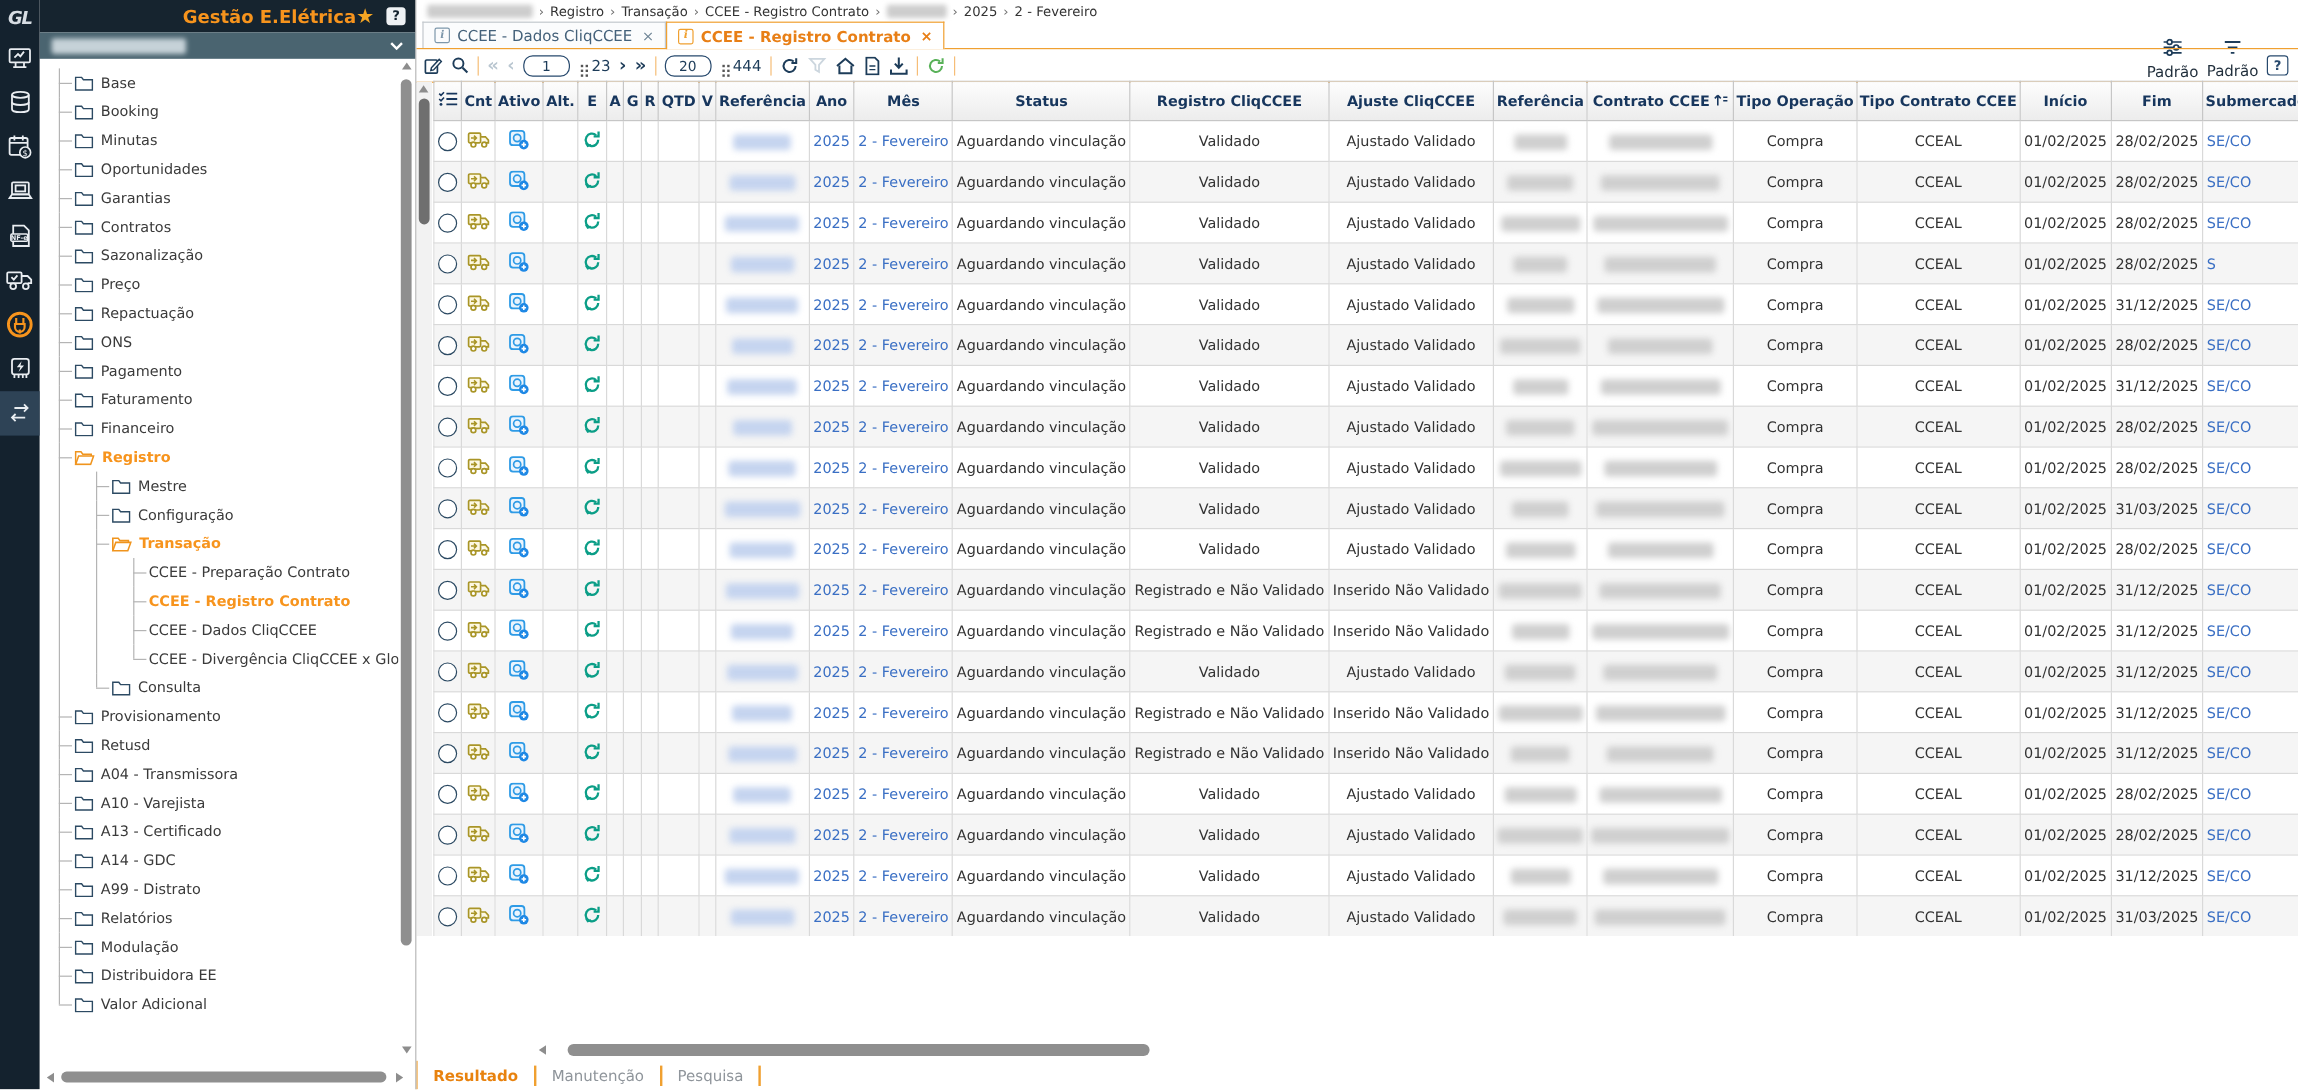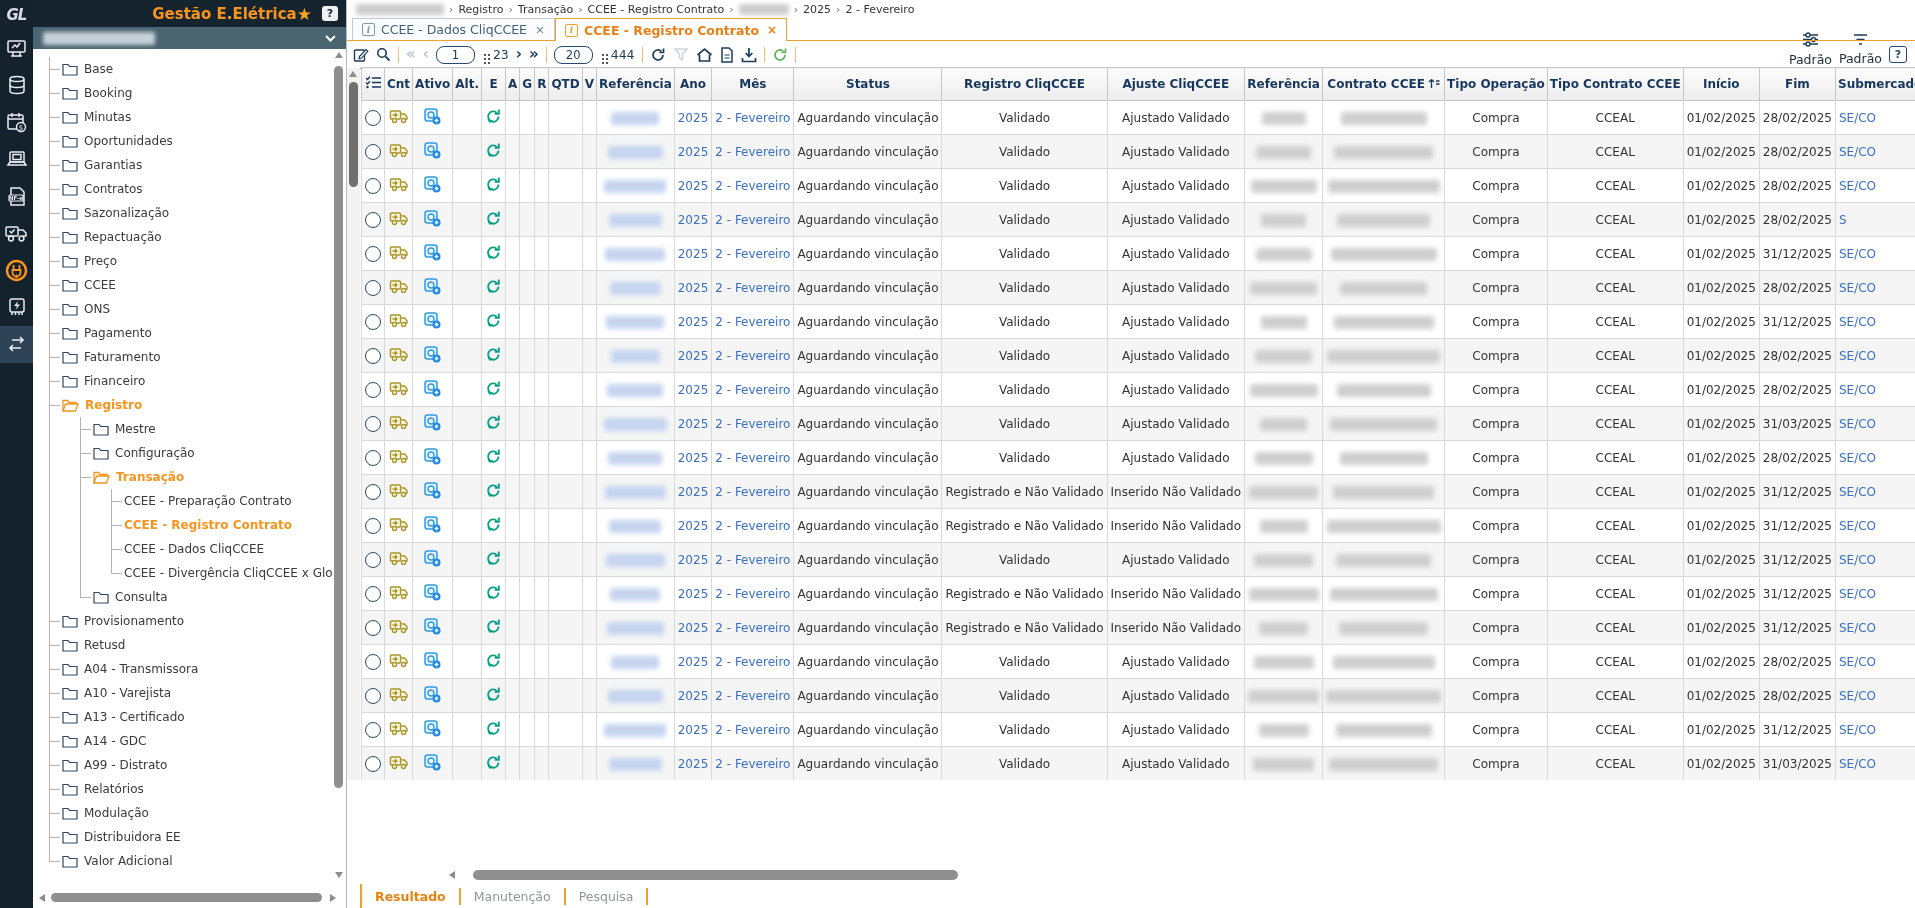--- a/index.html
+++ b/index.html
@@ -102,21 +102,21 @@
   .pill{display:inline-block;height:13px;border-radius:3px;filter:blur(2.5px);vertical-align:middle;}
   .pill.org{background:#c5d4ef;}
   .pill.gry{background:#cfcfcf;}
   .sorticon{vertical-align:-1px;margin-left:3px;}
 
   
   .hscroll-main{position:absolute;left:0;right:0;bottom:26px;height:13px;}
   .hscroll-main .arr{position:absolute;left:103px;top:2px;width:0;height:0;border-top:4px solid transparent;
                      border-bottom:4px solid transparent;border-right:6px solid #8d8d8d;}
   .hscroll-main .thumb{position:absolute;left:127px;width:485px;top:1px;height:10px;background:#8f8f8f;border-radius:5px;cursor:grab;}
-  .bottomtabs{position:absolute;left:14px;bottom:0;height:24px;display:flex;align-items:center;
+  .bottomtabs{position:absolute;left:0;bottom:0;height:24px;display:flex;align-items:center;
               border-left:2px solid #f0a030;}
   .btab{padding:0 13px;font-size:12.5px;color:#8f959b;border-right:2px solid #f0a030;height:17px;
         display:flex;align-items:center;cursor:pointer;}
   .btab.active{color:#e8820e;font-weight:bold;}
 </style>
 </head>
 <body>
 
 <div class="screen">
 
@@ -266,39 +266,30 @@
               </svg>
               <span class="tlabel">Sazonalização</span>
             </div>
             <ul></ul>
           </li>
           <li>
             <div class="trow">
               <svg width="16" height="13" viewBox="0 0 16 13">
                 <path d="M1 1.5h5l1.5 2H15v8.5H1z" fill="#fff" stroke="#2c4a63" stroke-width="1.2"></path>
               </svg>
+              <span class="tlabel">Preço</span>
+            </div>
+            <ul></ul>
+          </li>
+          <li>
+            <div class="trow">
+              <svg width="16" height="13" viewBox="0 0 16 13">
+                <path d="M1 1.5h5l1.5 2H15v8.5H1z" fill="#fff" stroke="#2c4a63" stroke-width="1.2"></path>
+              </svg>
               <span class="tlabel">Repactuação</span>
-            </div>
-            <ul></ul>
-          </li>
-          <li>
-            <div class="trow">
-              <svg width="16" height="13" viewBox="0 0 16 13">
-                <path d="M1 1.5h5l1.5 2H15v8.5H1z" fill="#fff" stroke="#2c4a63" stroke-width="1.2"></path>
-              </svg>
-              <span class="tlabel">Preço</span>
-            </div>
-            <ul></ul>
-          </li>
-          <li>
-            <div class="trow">
-              <svg width="16" height="13" viewBox="0 0 16 13">
-                <path d="M1 1.5h5l1.5 2H15v8.5H1z" fill="#fff" stroke="#2c4a63" stroke-width="1.2"></path>
-              </svg>
-              <span class="tlabel">CCEE</span>
             </div>
             <ul></ul>
           </li>
           <li>
             <div class="trow">
               <svg width="16" height="13" viewBox="0 0 16 13">
                 <path d="M1 1.5h5l1.5 2H15v8.5H1z" fill="#fff" stroke="#2c4a63" stroke-width="1.2"></path>
               </svg>
               <span class="tlabel">ONS</span>
             </div>

